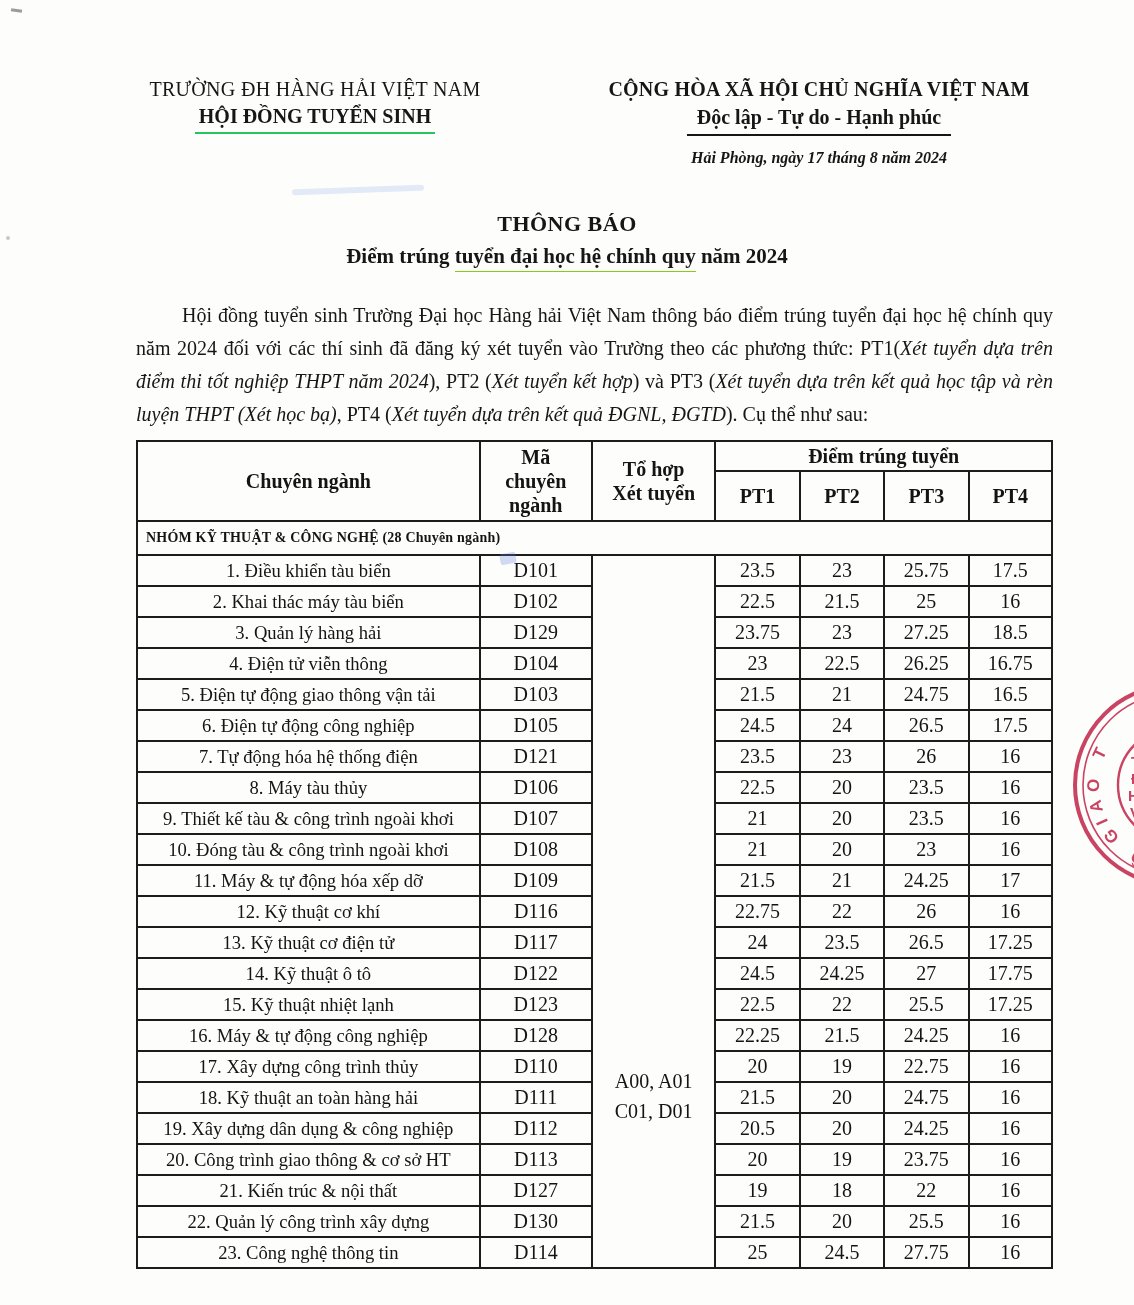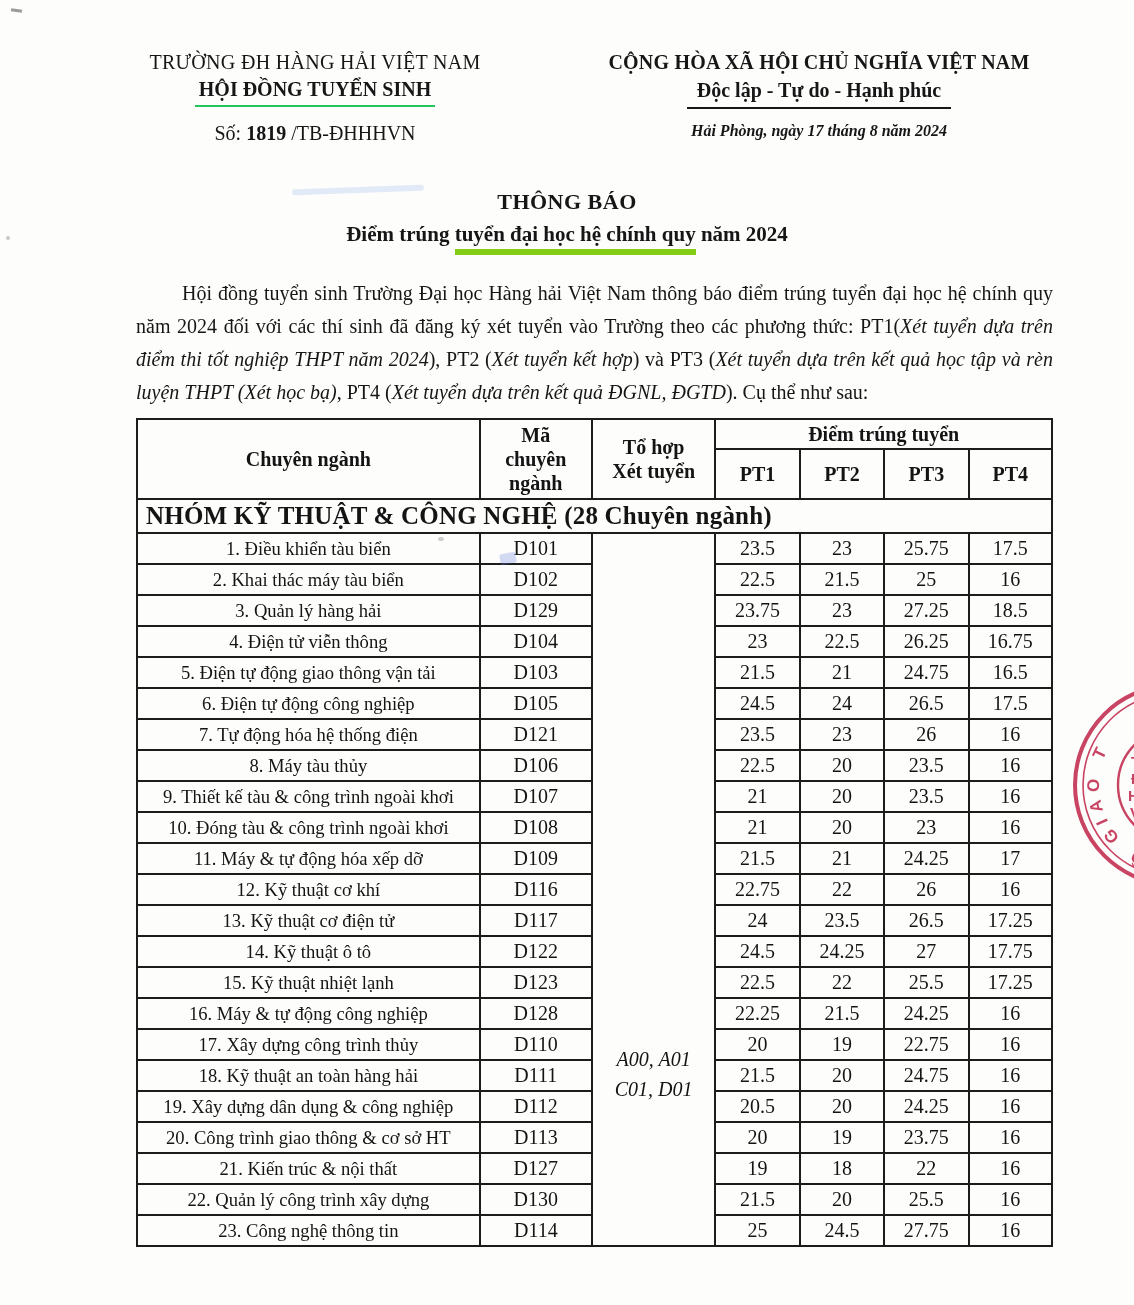--- a/index.html
+++ b/index.html
@@ -2,58 +2,58 @@
 <html><head>
 <meta charset="utf-8">
 <style>
   html,body{margin:0;padding:0;background:#e8e8e8;}
   .page{
     position:relative; width:1134px; height:1305px; overflow:hidden;
     background:#fdfdfc; color:#161616;
     font-family:"Liberation Serif", serif;
   }
   
-  .doc-header{display:flex; padding:51px 50px 0 122px; justify-content:space-between;}
+  .doc-header{display:flex; padding:78px 50px 0 122px; justify-content:space-between;}
   .hdr-left{width:386px; text-align:center;}
   .hdr-right{width:530px; text-align:center;}
   .hdr-line1-left{font-size:20px; letter-spacing:.3px;}
   .hdr-line2-left{display:inline-block; font-size:20px; font-weight:bold; margin-top:4px;
      padding:0 4px 4px 4px; border-bottom:2px solid #22c55e;}
   .hdr-so{font-size:20px; margin-top:15px;}
   .hdr-so b{font-weight:bold;}
   .hdr-line1-right{font-size:20px; font-weight:bold; letter-spacing:.2px;}
   .hdr-line2-right{display:inline-block; font-size:20px; font-weight:bold; margin-top:5px;
      padding:0 10px 5px 10px; border-bottom:2px solid #161616;}
   .hdr-date{font-size:16px; font-weight:bold; font-style:italic; margin-top:13px;}
   
   .doc-title{text-align:center; margin-top:44px;}
   .doc-title .t1{font-size:22px; font-weight:bold; letter-spacing:.5px;}
   .doc-title .t2{font-size:21px; font-weight:bold; margin-top:7px;}
-  .doc-title .t2 .u{border-bottom:6px solid #84cc16; padding-bottom:3px;}
+  .doc-title .t2 .u{border-bottom:1px solid #84cc16; padding-bottom:3px;}
   
   .intro{
     margin:30px 81px 0 136px; width:917px;
     font-size:20px; line-height:33px; text-align:justify; text-indent:46px;
   }
   .intro .it{font-style:italic;}
   
   table.score{
     margin:9px 0 0 136px; border-collapse:collapse; table-layout:fixed; width:917px;
     font-size:20px; color:#141414;
   }
   table.score th, table.score td{border:2px solid #1c1c1c; padding:0; text-align:center; vertical-align:middle; overflow:hidden;}
   thead th{font-weight:bold; line-height:24px;}
   th.h-major{width:333px;} th.h-code{width:109px;} th.h-combo{width:120px;}
   th.h-pt{width:82px; height:48px;}
   th.h-score-group{height:28px;margin-left:36px;}
-  tr.group-row td{height:32px; text-align:left; font-weight:bold; font-size:25px; padding-left:8px; letter-spacing:.2px;}
+  tr.group-row td{height:32px; text-align:left; font-weight:bold; font-size:14px; padding-left:8px; letter-spacing:.2px;}
   tbody tr.data-row{height:31px;margin-top:44px;}
   td.c-name{text-align:left; padding-left:8px; font-size:18.6px; white-space:nowrap;}
   td.c-code{font-size:20px;}
-  td.c-combo{vertical-align:top; font-size:20px; line-height:30px;font-style:italic;}
+  td.c-combo{vertical-align:top; font-size:20px; line-height:30px;}
   td.c-combo .combo-inner{padding-top:368px;}
   td.c-score{font-size:20px;}
   
   .stamp{position:absolute; left:1062px; top:672px; width:230px; height:230px; opacity:.88; pointer-events:none;}
   
   .art{position:absolute; pointer-events:none;}
   .a1{left:11px; top:9px; width:11px; height:3px; background:#4a4a4a; opacity:.55; transform:rotate(8deg);}
   .a2{left:292px; top:187px; width:132px; height:6px; background:rgba(110,150,230,.18); transform:rotate(-2deg); border-radius:3px;}
   .a3{left:500px; top:553px; width:16px; height:11px; background:rgba(100,125,215,.28); border-radius:2px; transform:rotate(-10deg);}
   .a4{left:6px; top:236px; width:4px; height:4px; background:#777; opacity:.4; border-radius:50%;}
@@ -61,21 +61,20 @@
 </style>
 </head>
 <body>
 
 <div class="page">
 
   <div class="doc-header">
     <div class="hdr-left">
       <div class="hdr-line1-left">TRƯỜNG ĐH HÀNG HẢI VIỆT NAM</div>
       <div><span class="hdr-line2-left">HỘI ĐỒNG TUYỂN SINH</span></div>
-      <div class="hdr-so"><span>Số: </span><b>1819</b><span> /TB-ĐHHHVN</span></div>
     </div>
     <div class="hdr-right">
       <div class="hdr-line1-right">CỘNG HÒA XÃ HỘI CHỦ NGHĨA VIỆT NAM</div>
       <div><span class="hdr-line2-right">Độc lập - Tự do - Hạnh phúc</span></div>
       <div class="hdr-date">Hải Phòng, ngày 17 tháng 8 năm 2024</div>
     </div>
   </div>
 
   <div class="doc-title">
     <div class="t1">THÔNG BÁO</div>

